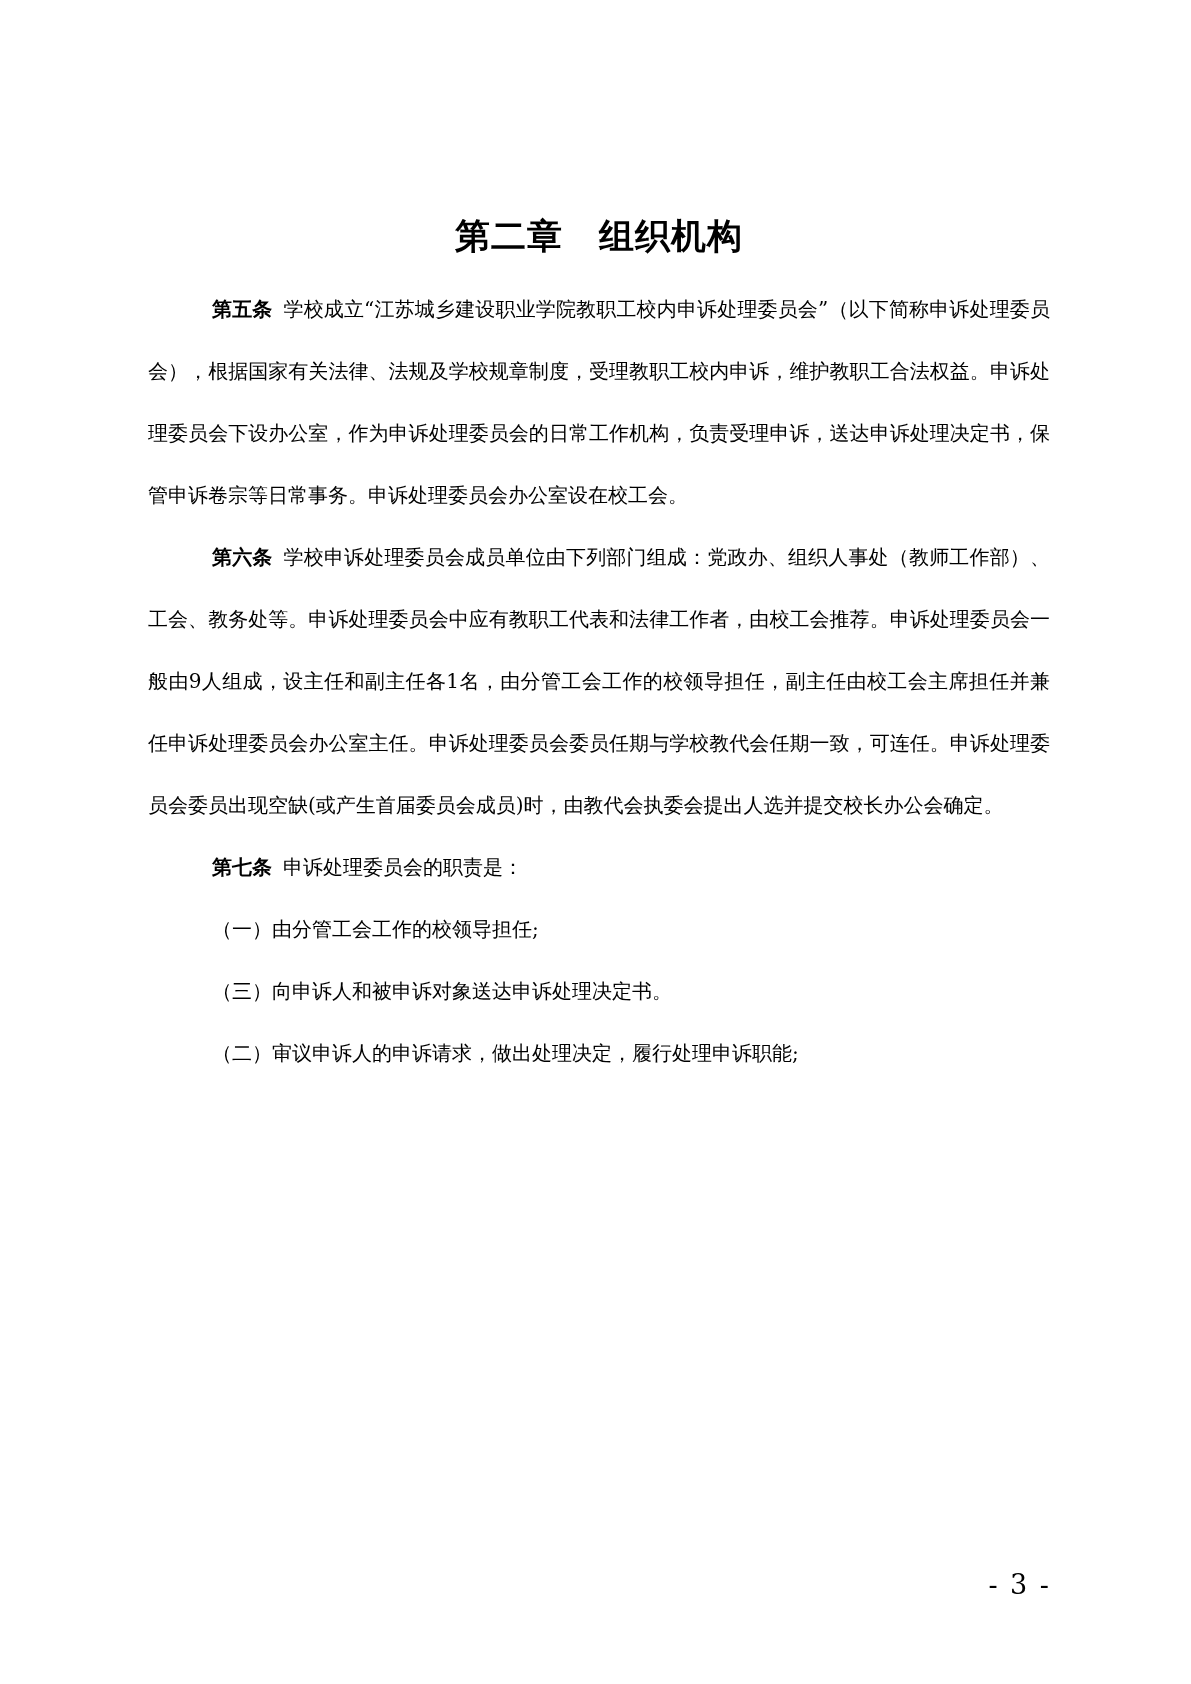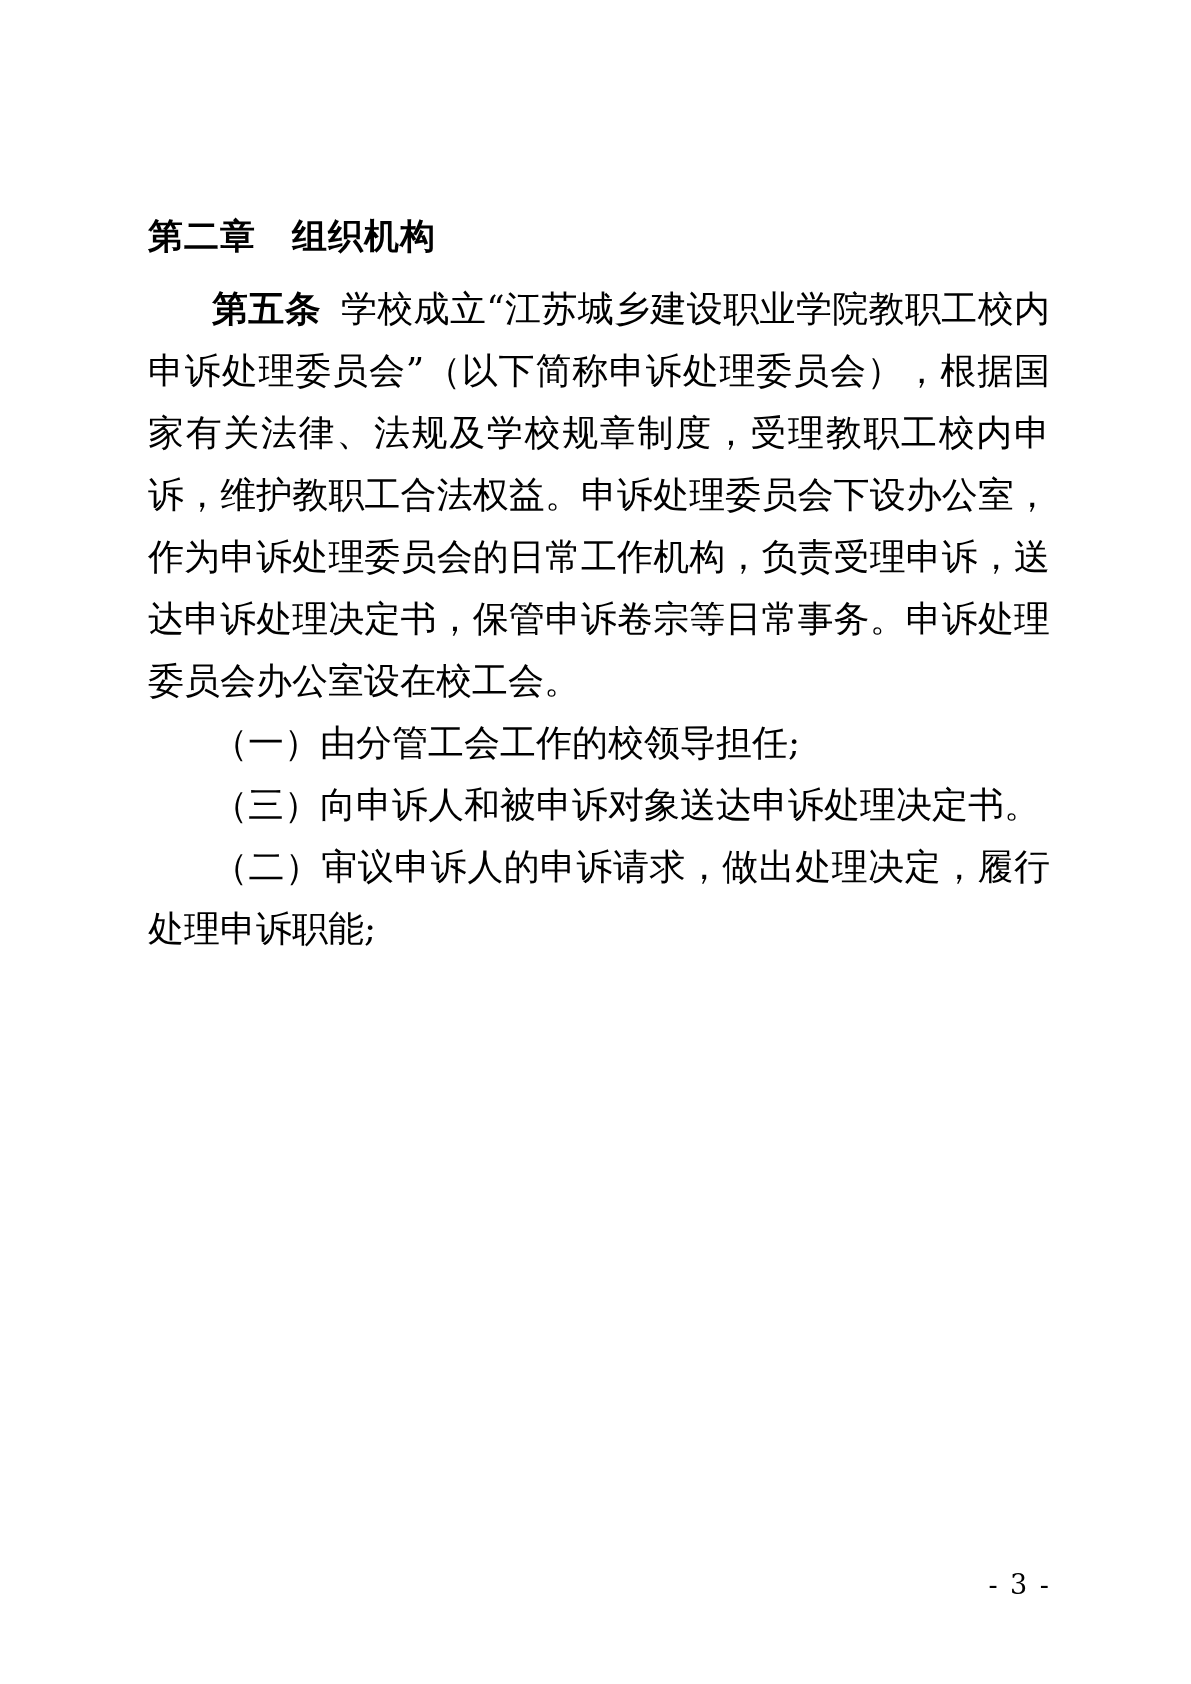--- a/index.html
+++ b/index.html
@@ -17,30 +17,30 @@
     overflow: hidden;
   }
   .content {
     position: absolute;
     left: 148px;
     top: 212px;
     width: 902px;
   }
   .chapter-title {
     margin: 0 0 18px 0;
-    text-align: left;
+    text-align: center;
     font-family: "DejaVu Sans", "Liberation Sans", sans-serif;
     font-weight: 700;
     font-size: 35px;
     line-height: 48px;
     letter-spacing: 1px;
   }
   p.para {
     margin: 0;
-    font-size: 36px;
+    font-size: 20px;
     line-height: 62px;
     text-align: justify;
     text-justify: inter-character;
     text-indent: 64px;
     word-break: break-all;
   }
   .lead {
     font-family: "DejaVu Sans", "Liberation Sans", sans-serif;
     font-weight: 700;
     margin-right: 0.55em;
@@ -62,21 +62,23 @@
 </head>
 <body>
 
 <div class="page">
   <div class="content">
 
     <h1 class="chapter-title">第二章　组织机构</h1>
 
     <p class="para"><span class="lead">第五条</span><span>学校成立“江苏城乡建设职业学院教职工校内申诉处理委员会”（以下简称申诉处理委员会），根据国家有关法律、法规及学校规章制度，受理教职工校内申诉，维护教职工合法权益。申诉处理委员会下设办公室，作为申诉处理委员会的日常工作机构，负责受理申诉，送达申诉处理决定书，保管申诉卷宗等日常事务。申诉处理委员会办公室设在校工会。</span></p>
 
+    <p class="para"><span class="lead">第六条</span><span>学校申诉处理委员会成员单位由下列部门组成：党政办、组织人事处（教师工作部）、工会、教务处等。申诉处理委员会中应有教职工代表和法律工作者，由校工会推荐。申诉处理委员会一般由9人组成，设主任和副主任各1名，由分管工会工作的校领导担任，副主任由校工会主席担任并兼任申诉处理委员会办公室主任。申诉处理委员会委员任期与学校教代会任期一致，可连任。申诉处理委员会委员出现空缺(或产生首届委员会成员)时，由教代会执委会提出人选并提交校长办公会确定。</span></p>
 
+    <p class="para"><span class="lead">第七条</span><span>申诉处理委员会的职责是：</span></p>
 
     <p class="para"><span>（一）由分管工会工作的校领导担任;</span></p>
 
     <p class="para"><span>（三）向申诉人和被申诉对象送达申诉处理决定书。</span></p>
 
     <p class="para"><span>（二）审议申诉人的申诉请求，做出处理决定，履行处理申诉职能;</span></p>
 
   </div>
 
   <div class="page-number">- 3 -</div>

